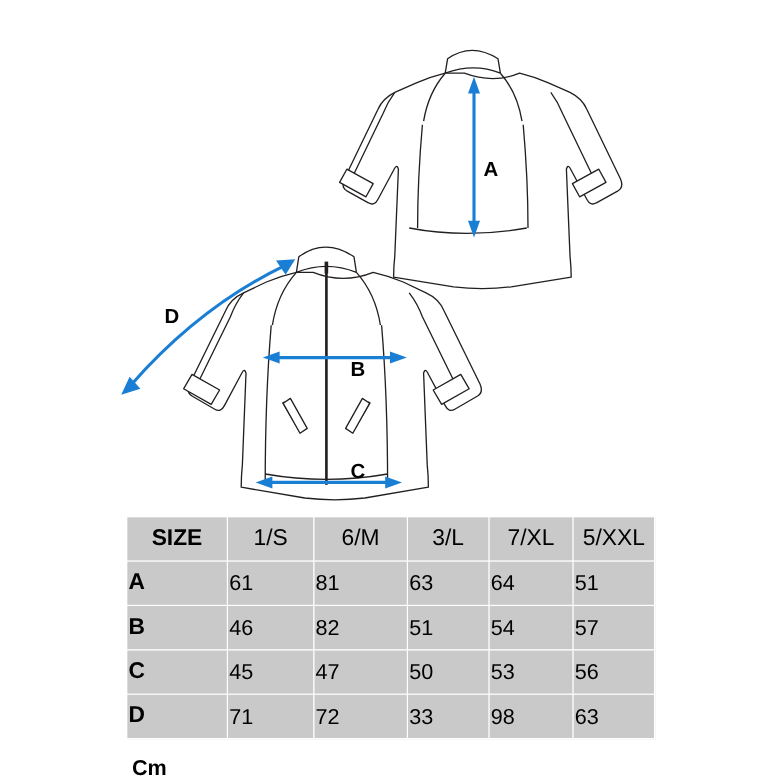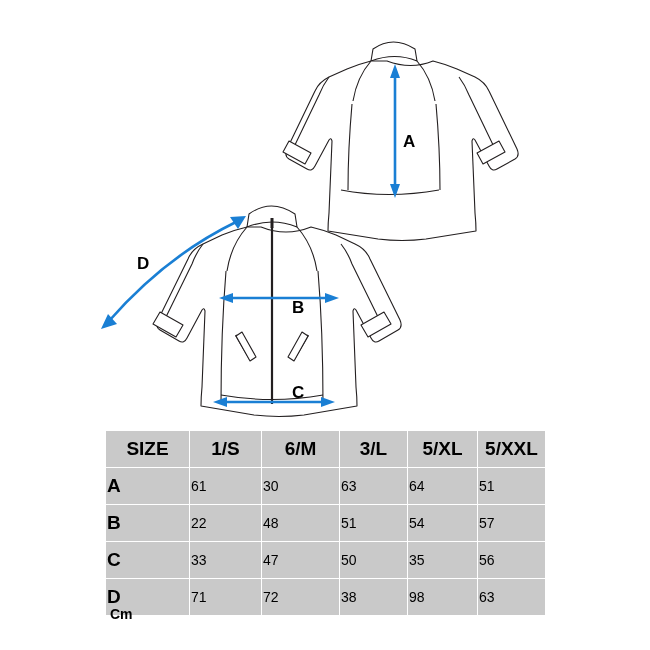--- a/index.html
+++ b/index.html
@@ -50,45 +50,45 @@
   table.size-table td, table.size-table th {
     border: 1px solid #ffffff;
     background: #c9c9c9;
     vertical-align: middle;
     height: 34px;
     color: #000000;
     font-family: "Liberation Sans", sans-serif;
   }
   table.size-table th.head-cell {
     font-size: 19px;
-    font-weight: bold;
+    font-weight: normal;
   }
   table.size-table th.head-cell.size-word {
     font-size: 19px;
     font-weight: bold;
   }
   table.size-table td.row-head {
     font-size: 19px;
     font-weight: bold;
   }
   table.size-table td.val {
-    font-size: 14px;
+    font-size: 18px;
     font-weight: normal;
   }
   col.c0 { width: 84px; }
   col.c1 { width: 72px; }
   col.c2 { width: 78px; }
   col.c3 { width: 68px; }
   col.c4 { width: 70px; }
   col.c5 { width: 68px; }
   #unit-label {
     position: absolute;
     left: 110px;
-    top: 606px;
-    font-size: 14px;
+    top: 630px;
+    font-size: 18px;
     font-weight: bold;
     color: #000000;
     font-family: "Liberation Sans", sans-serif;
   }
 </style>
 </head>
 <body>
 
 <div id="page">
 
@@ -222,54 +222,54 @@
           <col class="c3">
           <col class="c4">
           <col class="c5">
       </colgroup>
       <thead>
         <tr>
           <th class="head-cell size-word">SIZE</th>
           <th class="head-cell">1/S</th>
           <th class="head-cell">6/M</th>
           <th class="head-cell">3/L</th>
-          <th class="head-cell">5/XL</th>
+          <th class="head-cell">7/XL</th>
           <th class="head-cell">5/XXL</th>
         </tr>
       </thead>
       <tbody>
         <tr>
           <td class="row-head">A</td>
           <td class="val">61</td>
-          <td class="val">30</td>
+          <td class="val">81</td>
           <td class="val">63</td>
           <td class="val">64</td>
           <td class="val">51</td>
         </tr>
         <tr>
           <td class="row-head">B</td>
-          <td class="val">22</td>
-          <td class="val">48</td>
+          <td class="val">46</td>
+          <td class="val">82</td>
           <td class="val">51</td>
           <td class="val">54</td>
           <td class="val">57</td>
         </tr>
         <tr>
           <td class="row-head">C</td>
-          <td class="val">33</td>
+          <td class="val">45</td>
           <td class="val">47</td>
           <td class="val">50</td>
-          <td class="val">35</td>
+          <td class="val">53</td>
           <td class="val">56</td>
         </tr>
         <tr>
           <td class="row-head">D</td>
           <td class="val">71</td>
           <td class="val">72</td>
-          <td class="val">38</td>
+          <td class="val">33</td>
           <td class="val">98</td>
           <td class="val">63</td>
         </tr>
       </tbody>
     </table>
   </div>
 
   <div id="unit-label">Cm</div>
 
 </div>

